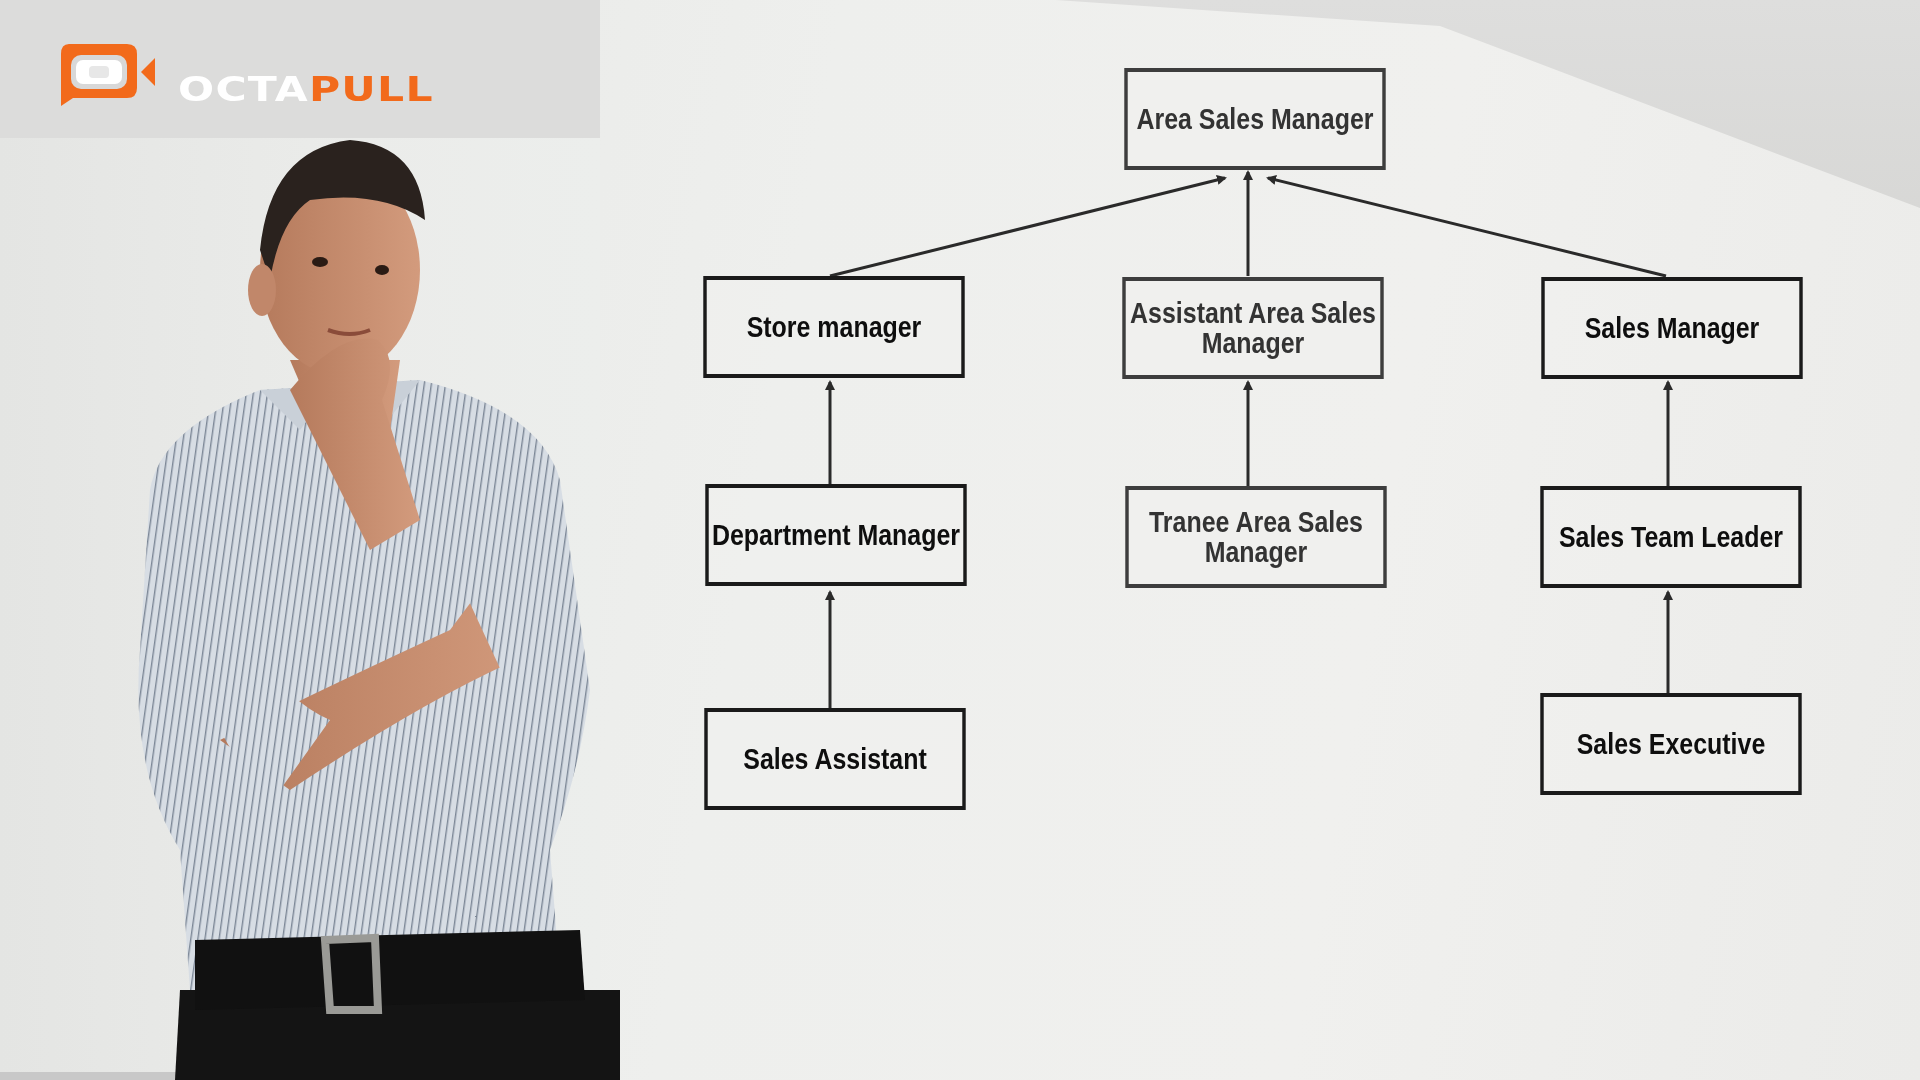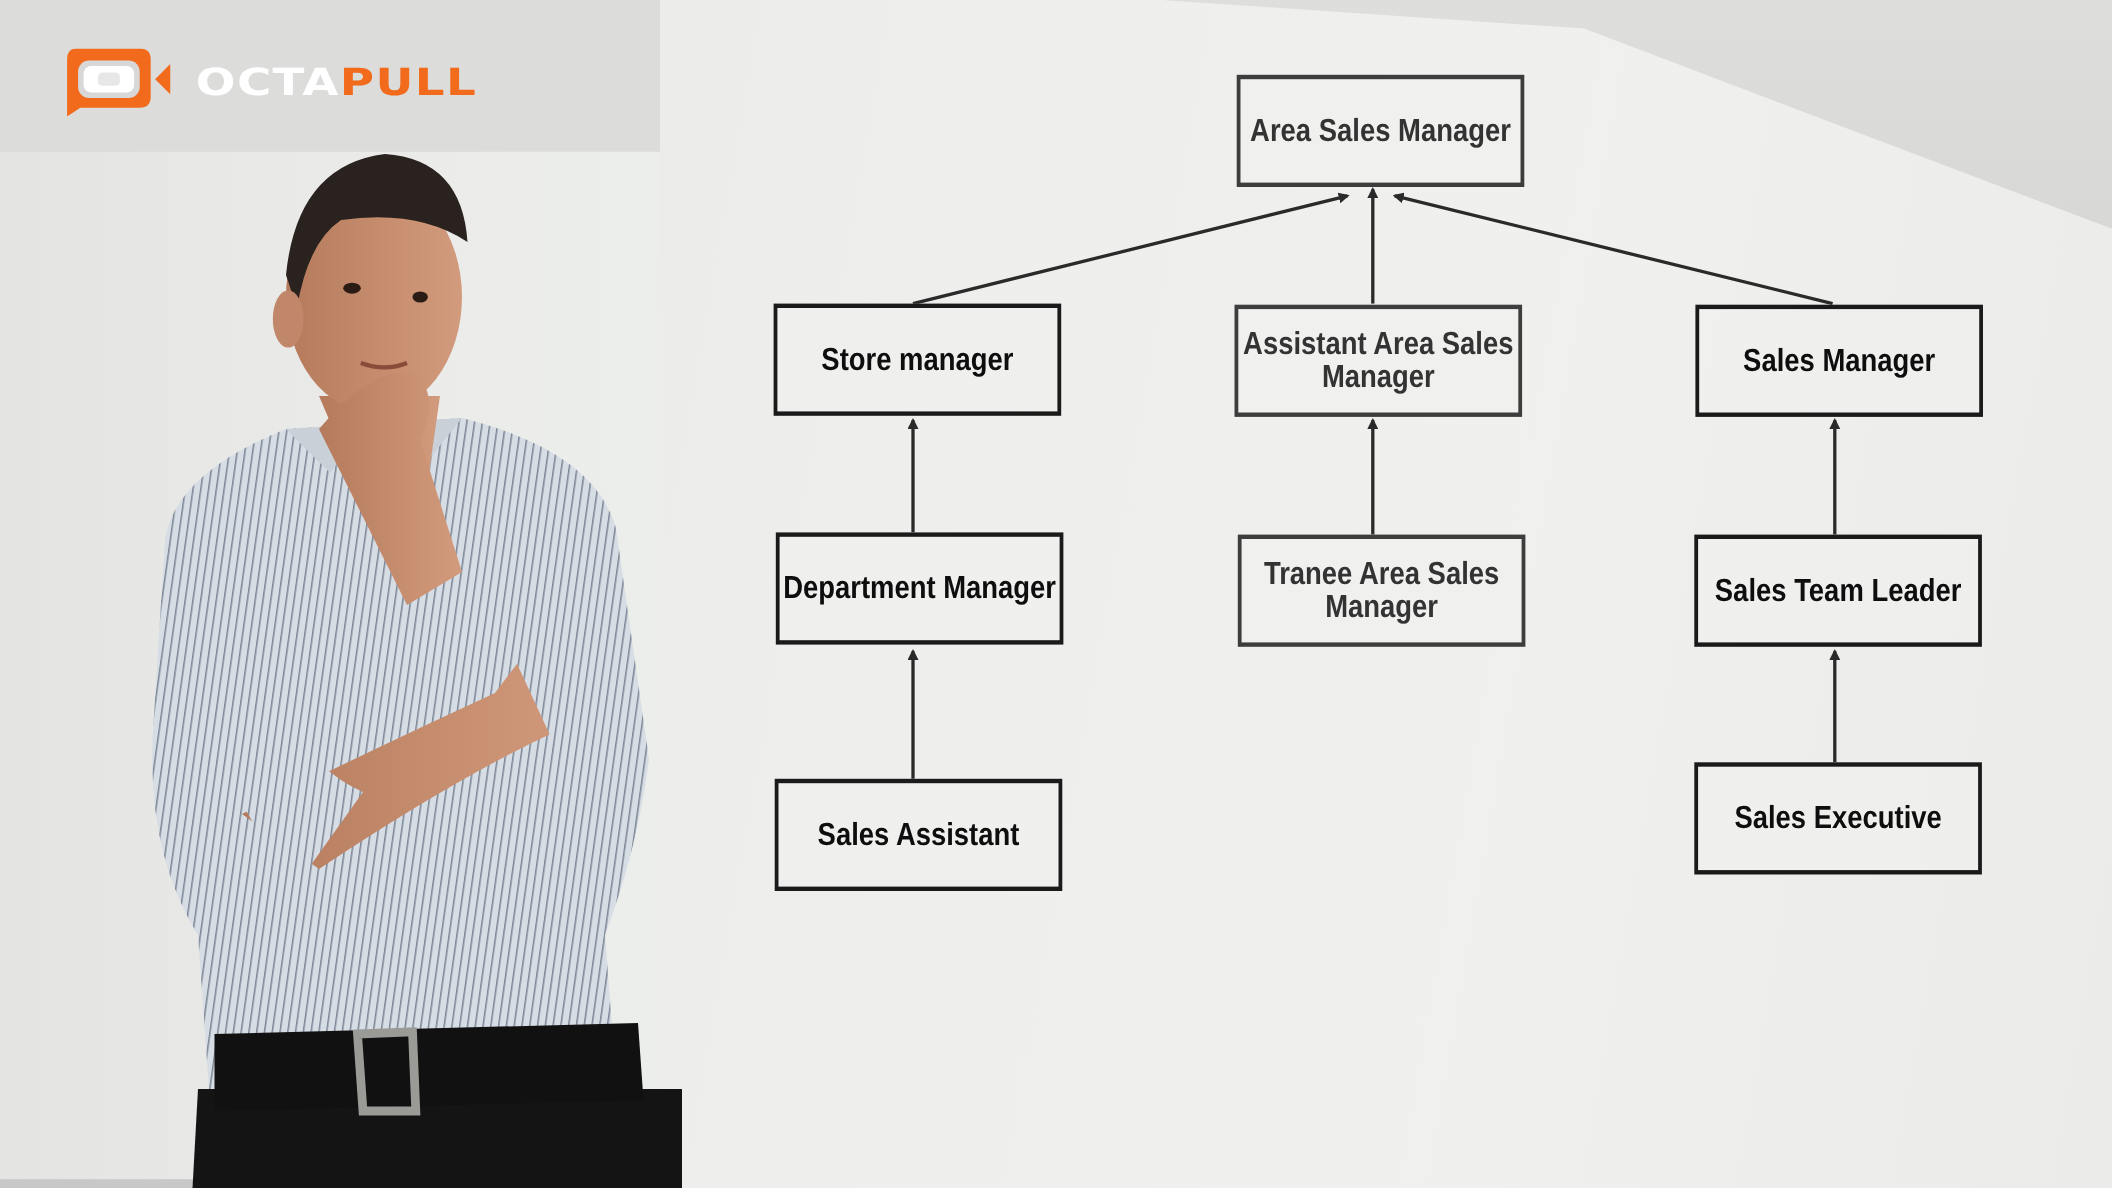--- a/index.html
+++ b/index.html
@@ -9,21 +9,21 @@
   .wall{position:absolute;inset:0;
     background:linear-gradient(100deg,#e6e7e5 0%,#eeefed 40%,#f0f0ee 70%,#ebebe9 100%);}
   .ceiling-shape{position:absolute;right:0;top:0;width:1920px;height:260px;
     clip-path:polygon(55% 0,100% 0,100% 80%,75% 10%);
     background:linear-gradient(180deg,#dededd,#d6d6d4);}
   .left-panel{position:absolute;left:0;top:0;width:600px;height:1080px;
     background:linear-gradient(90deg,#e4e5e3 0%,#ebecea 60%,#eceeec 100%);}
   .left-top-band{position:absolute;left:0;top:0;width:600px;height:138px;background:#dcdcdb;}
   .left-floor{position:absolute;left:0;top:1072px;width:600px;height:8px;background:#c8c8c8;}
 
-  .logo{position:absolute;left:59px;top:44px;display:flex;align-items:center;}
+  .logo{position:absolute;left:59px;top:44px;display:flex;align-items:flex-end;}
   .logo-icon{width:96px;height:62px;position:relative;}
   .logo-text{margin-left:23px;font-family:"DejaVu Sans",sans-serif;font-weight:bold;
     font-size:34px;letter-spacing:1px;transform:scaleX(1.25);transform-origin:left center;line-height:1;}
   .logo-text .w{color:#ffffff;}
   .logo-text .o{color:#f26a1b;}
 
   
   .person{position:absolute;left:120px;top:130px;width:560px;height:950px;}
 
   .box{position:absolute;width:296px;height:94px;border:4px solid #1a1a1a;

